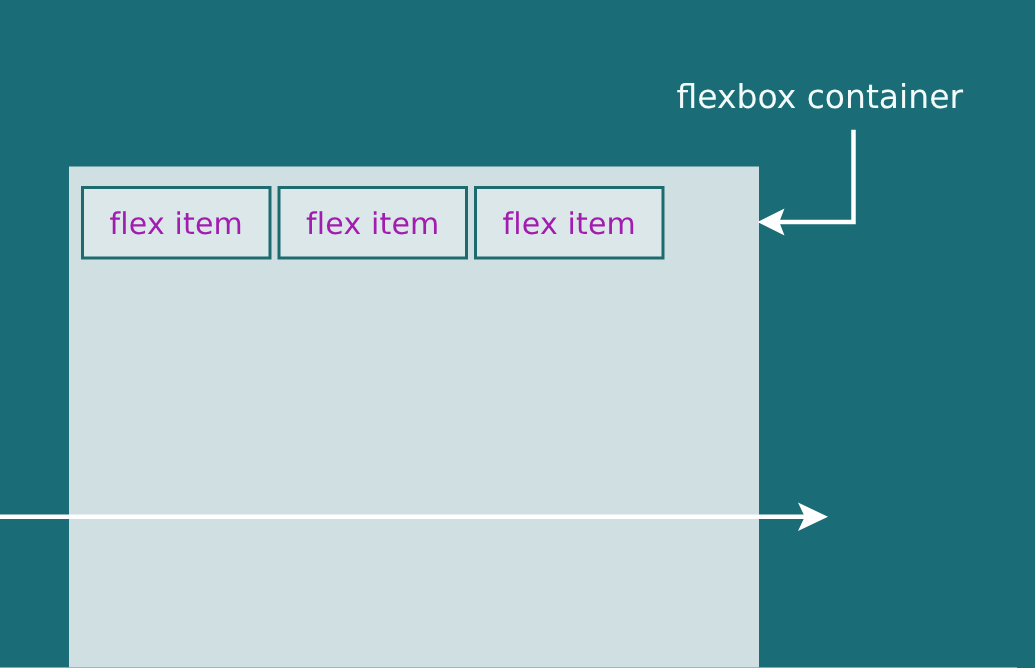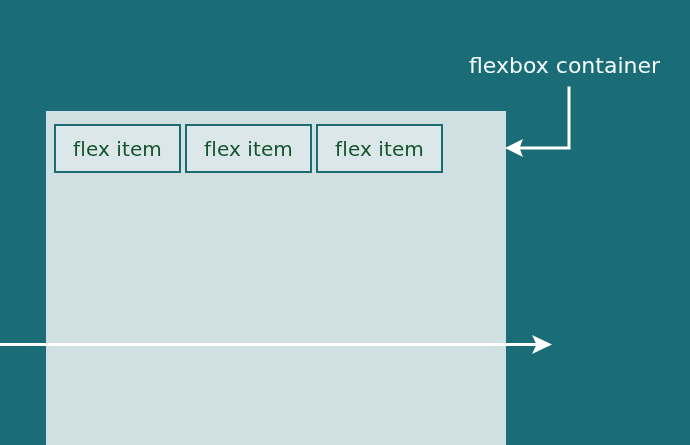--- a/index.html
+++ b/index.html
@@ -39,39 +39,39 @@
   .flex-item {
     box-sizing: border-box;
     width: 127px;
     height: 49px;
     border: 2px solid #1d6b6e;
     background: #dbe7e8;
     margin-right: 4px;
     display: flex;
     align-items: center;
     justify-content: center;
-    color: #14532d;
+    color: #a21caf;
     font-size: 20px;
     font-family: "DejaVu Sans", sans-serif;
     letter-spacing: 0.1px;
     line-height: 1;
   }
   .flex-item:last-child { margin-right: 0; }
 
   
   .label {
     position: absolute;
     color: #f2fafa;
     font-family: "DejaVu Sans", sans-serif;
     font-size: 22px;
     line-height: 1;
     white-space: nowrap;
   }
   #label-flexbox-container {
-    left: 469px;
+    left: 451px;
     top: 55px;
   }
   #label-main-axis {
     left: 561px;
     top: 332px;
   }
 
   
   .callout-svg {
     position: absolute;

